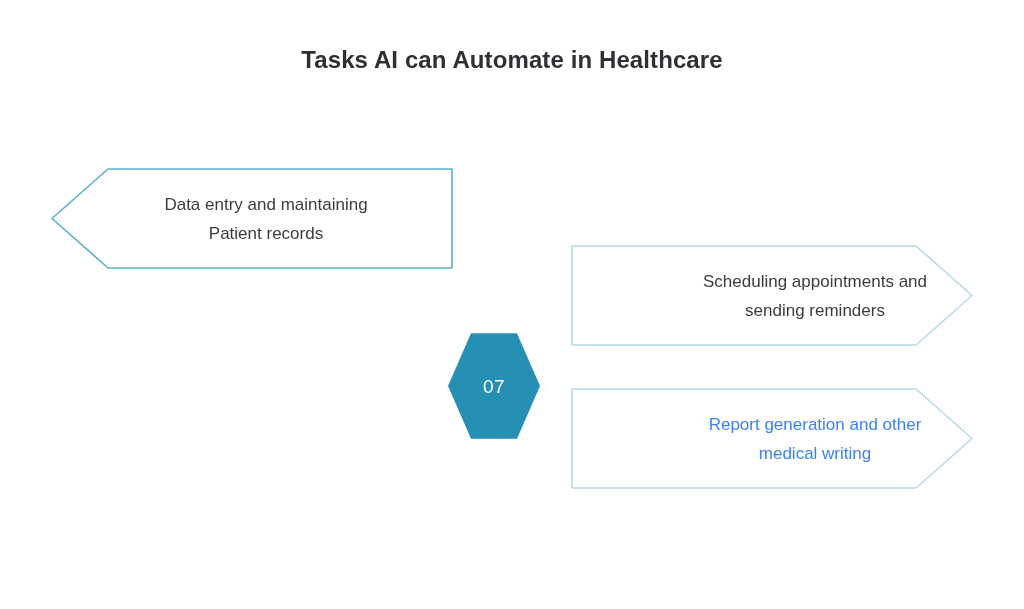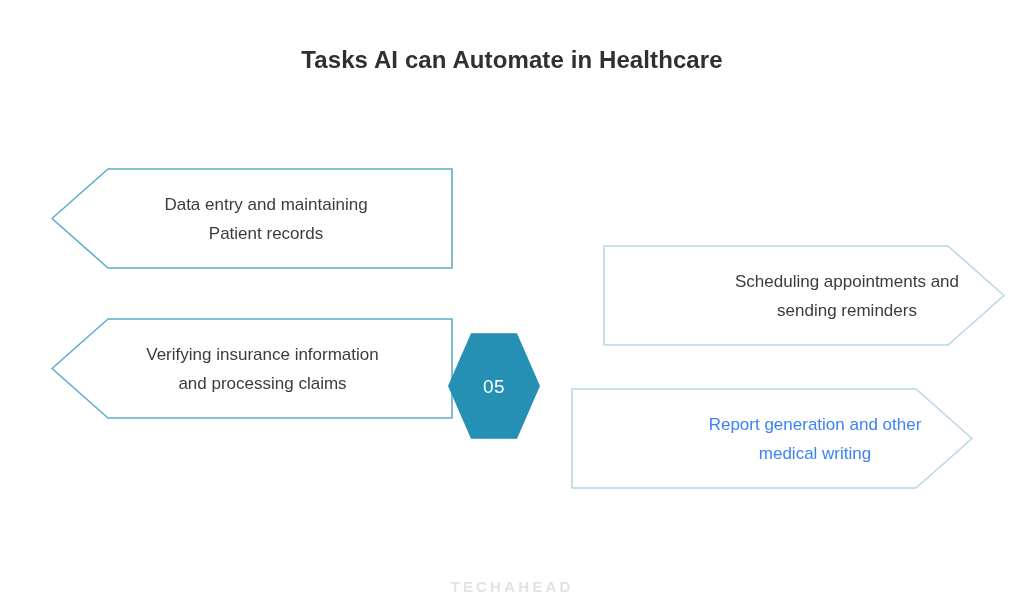--- a/index.html
+++ b/index.html
@@ -80,21 +80,21 @@
     line-height: 1;
     letter-spacing: 0.5px;
   }
 
   
   #card-01 { left: 50px; top: 168px; width: 410px; }
   #card-01 .label { left: 56px; width: 320px; text-align: center; }
   #card-01 .hexagon { left: 398px; top: 163px; }
 
   
-  #card-02 { left: 592px; top: 245px; width: 414px; }
+  #card-02 { left: 560px; top: 245px; width: 414px; }
   #card-02 .label { left: 90px; width: 330px; }
 
   
   #card-03 { left: 50px; top: 318px; width: 410px; }
   #card-03 .label { left: 40px; width: 345px; }
 
   
   #card-04 { left: 560px; top: 388px; width: 414px; }
   #card-04 .label { left: 90px; width: 330px; }
 
@@ -123,46 +123,37 @@
 
   <div class="page-title" style="color: rgb(47, 48, 51);">Tasks AI can Automate in Healthcare</div>
 
   <div class="card" id="card-01">
     <svg class="body-svg" viewBox="0 0 410 101" preserveAspectRatio="none">
       <path d="M 58 1 L 402 1 L 402 100 L 58 100 L 2 50.5 Z" fill="#ffffff" stroke="#5bb0c7" stroke-width="1.6" stroke-linejoin="round" vector-effect="non-scaling-stroke"></path>
     </svg>
     <div class="label" style="color: rgb(59, 60, 62);">Data entry and maintaining
 Patient records</div>
     <div class="hexagon" style="background:#2690b4;">
-      <span class="num">05</span>
+      <span class="num">07</span>
     </div>
   </div>
 
   <div class="card" id="card-02">
     <svg class="body-svg" viewBox="0 0 414 101" preserveAspectRatio="none">
       <path d="M 12 1 L 356 1 L 412 50.5 L 356 100 L 12 100 Z" fill="#ffffff" stroke="#b8d9e4" stroke-width="1.6" stroke-linejoin="round" vector-effect="non-scaling-stroke"></path>
     </svg>
     <div class="label" style="color: rgb(59, 60, 62);">Scheduling appointments and
 sending reminders</div>
 
   </div>
 
-  <div class="card" id="card-03">
-    <svg class="body-svg" viewBox="0 0 410 101" preserveAspectRatio="none">
-      <path d="M 58 1 L 402 1 L 402 100 L 58 100 L 2 50.5 Z" fill="#ffffff" stroke="#5bb0c7" stroke-width="1.6" stroke-linejoin="round" vector-effect="non-scaling-stroke"></path>
-    </svg>
-    <div class="label" style="color: rgb(59, 60, 62);">Verifying insurance information
-and processing claims</div>
-
-  </div>
 
   <div class="card" id="card-04">
     <svg class="body-svg" viewBox="0 0 414 101" preserveAspectRatio="none">
       <path d="M 12 1 L 356 1 L 412 50.5 L 356 100 L 12 100 Z" fill="#ffffff" stroke="#b8d9e4" stroke-width="1.6" stroke-linejoin="round" vector-effect="non-scaling-stroke"></path>
     </svg>
     <div class="label" style="color: #3b82f6;">Report generation and other
 medical writing</div>
 
   </div>
 
-  <div class="watermark" style="color: rgb(226, 227, 229);">TECHAHEAD</div>
 
 </div>
 
 </body></html>

